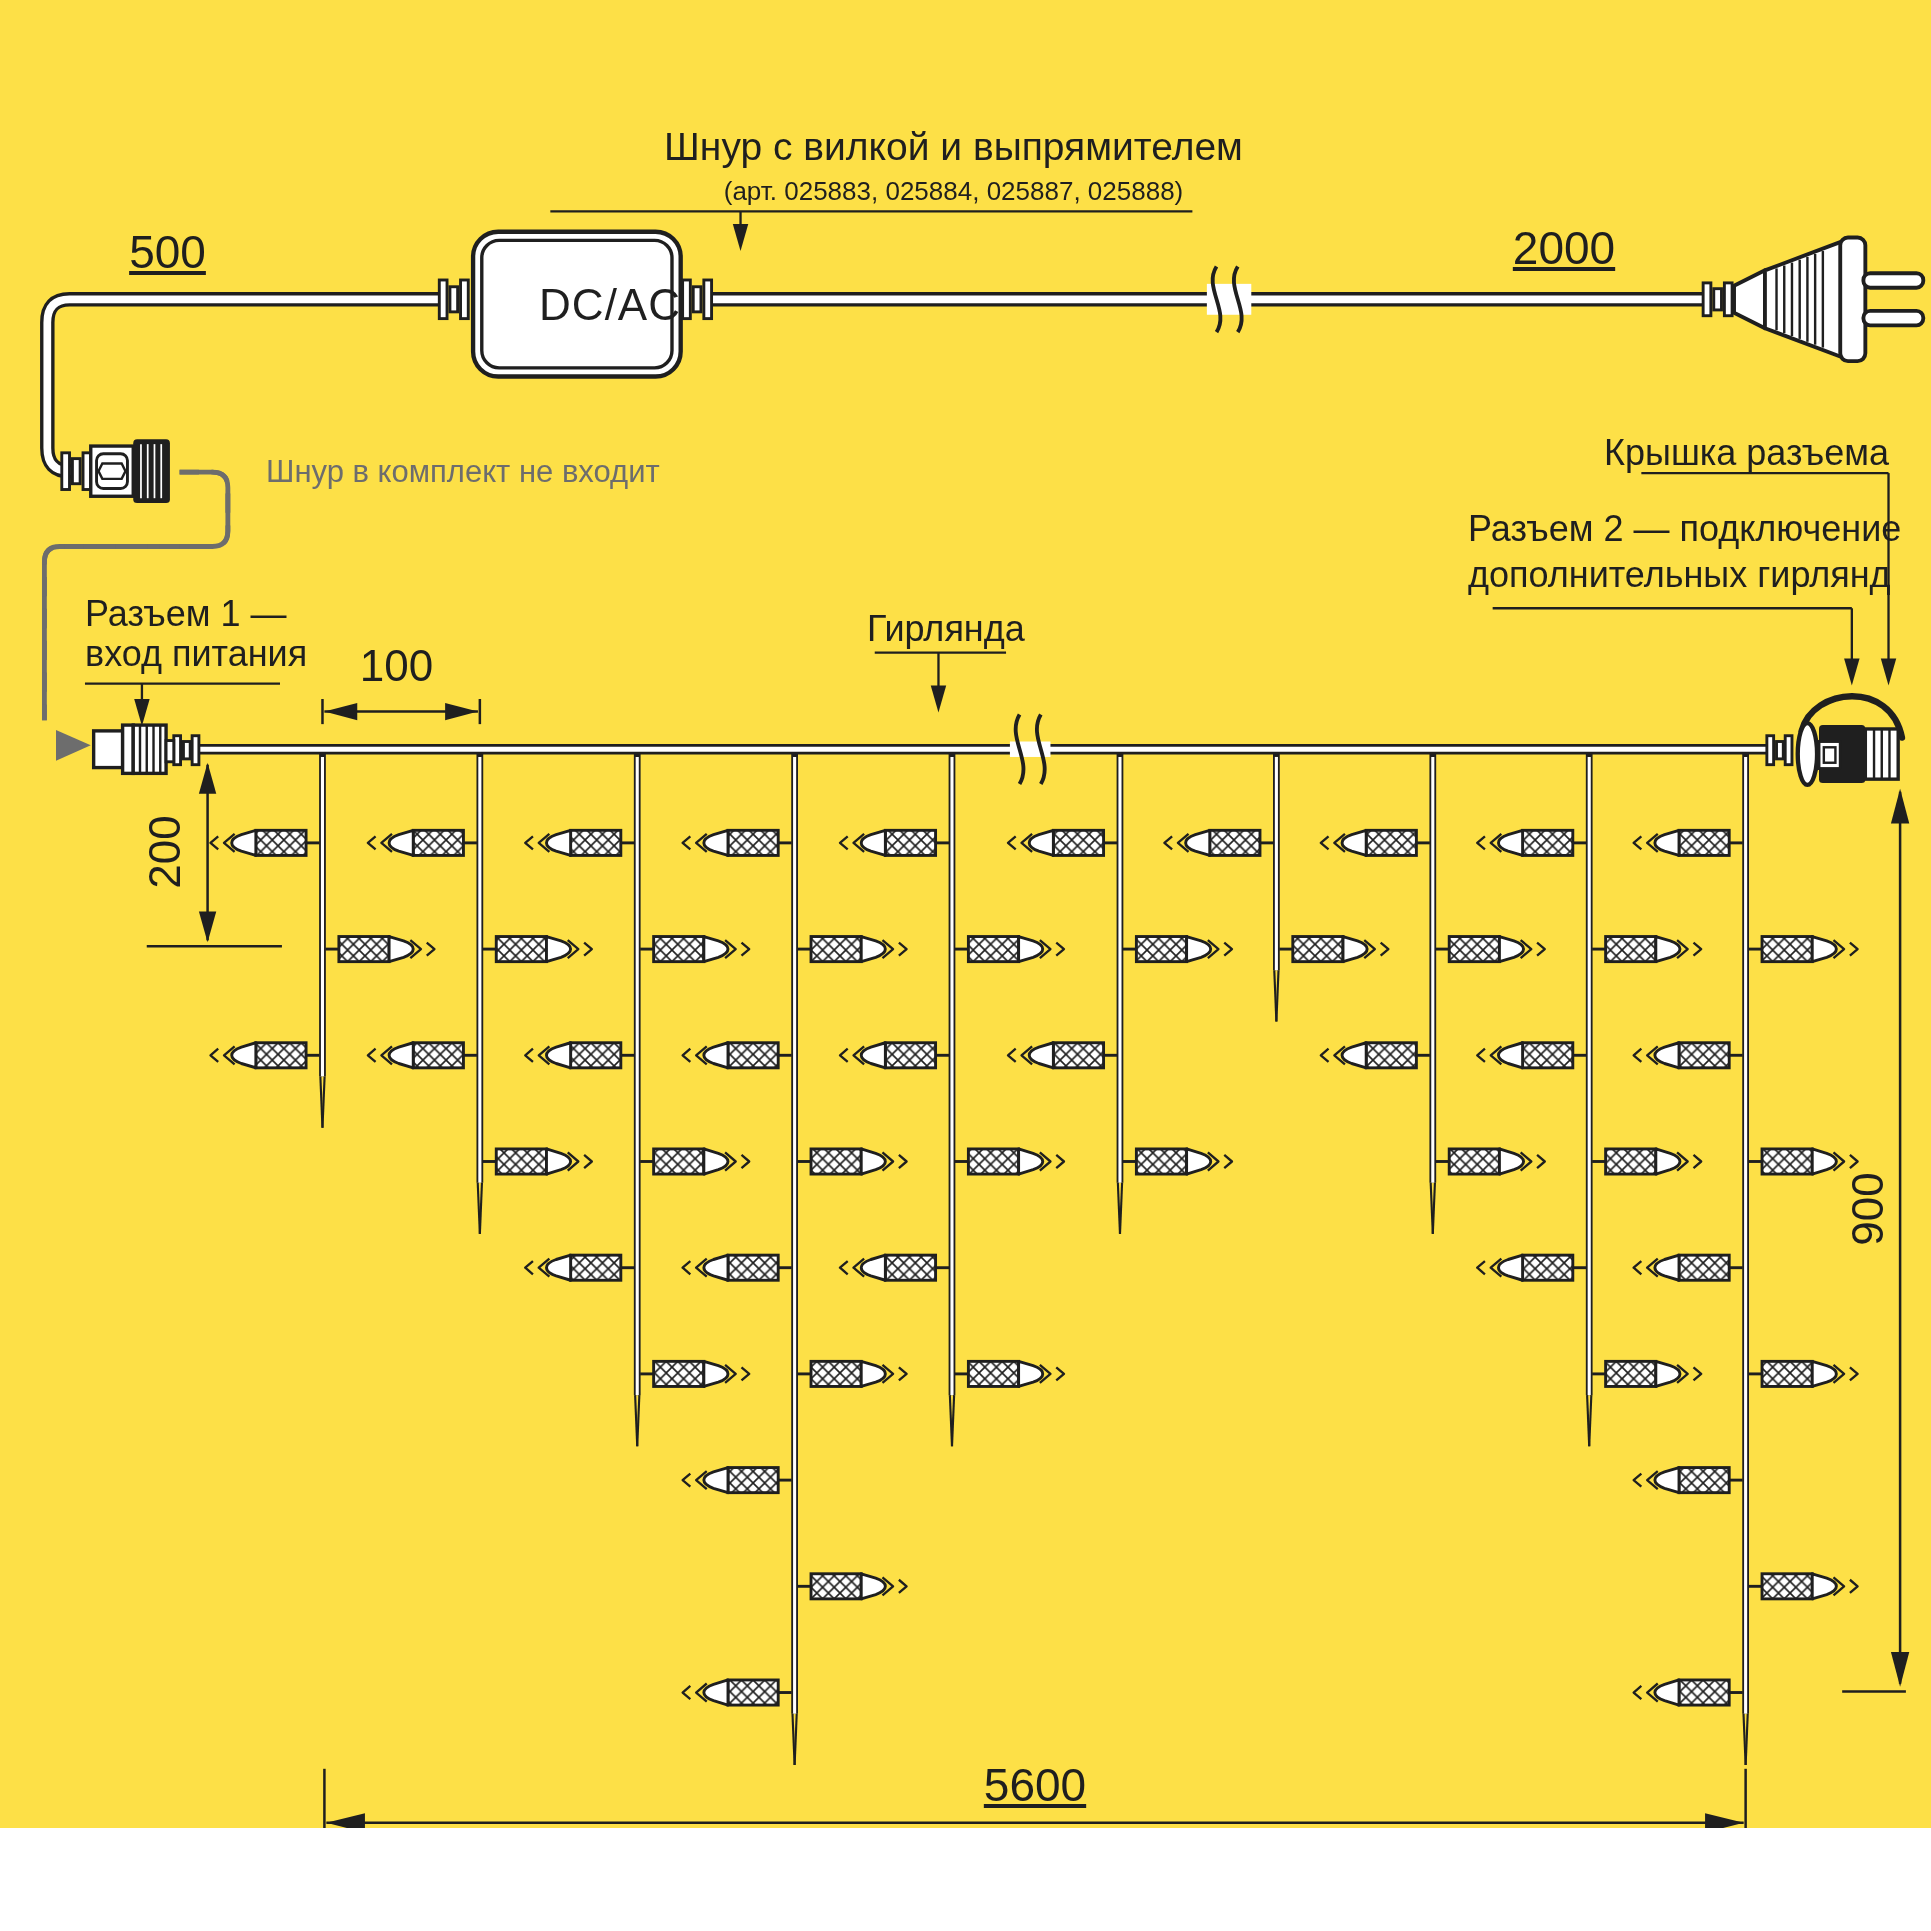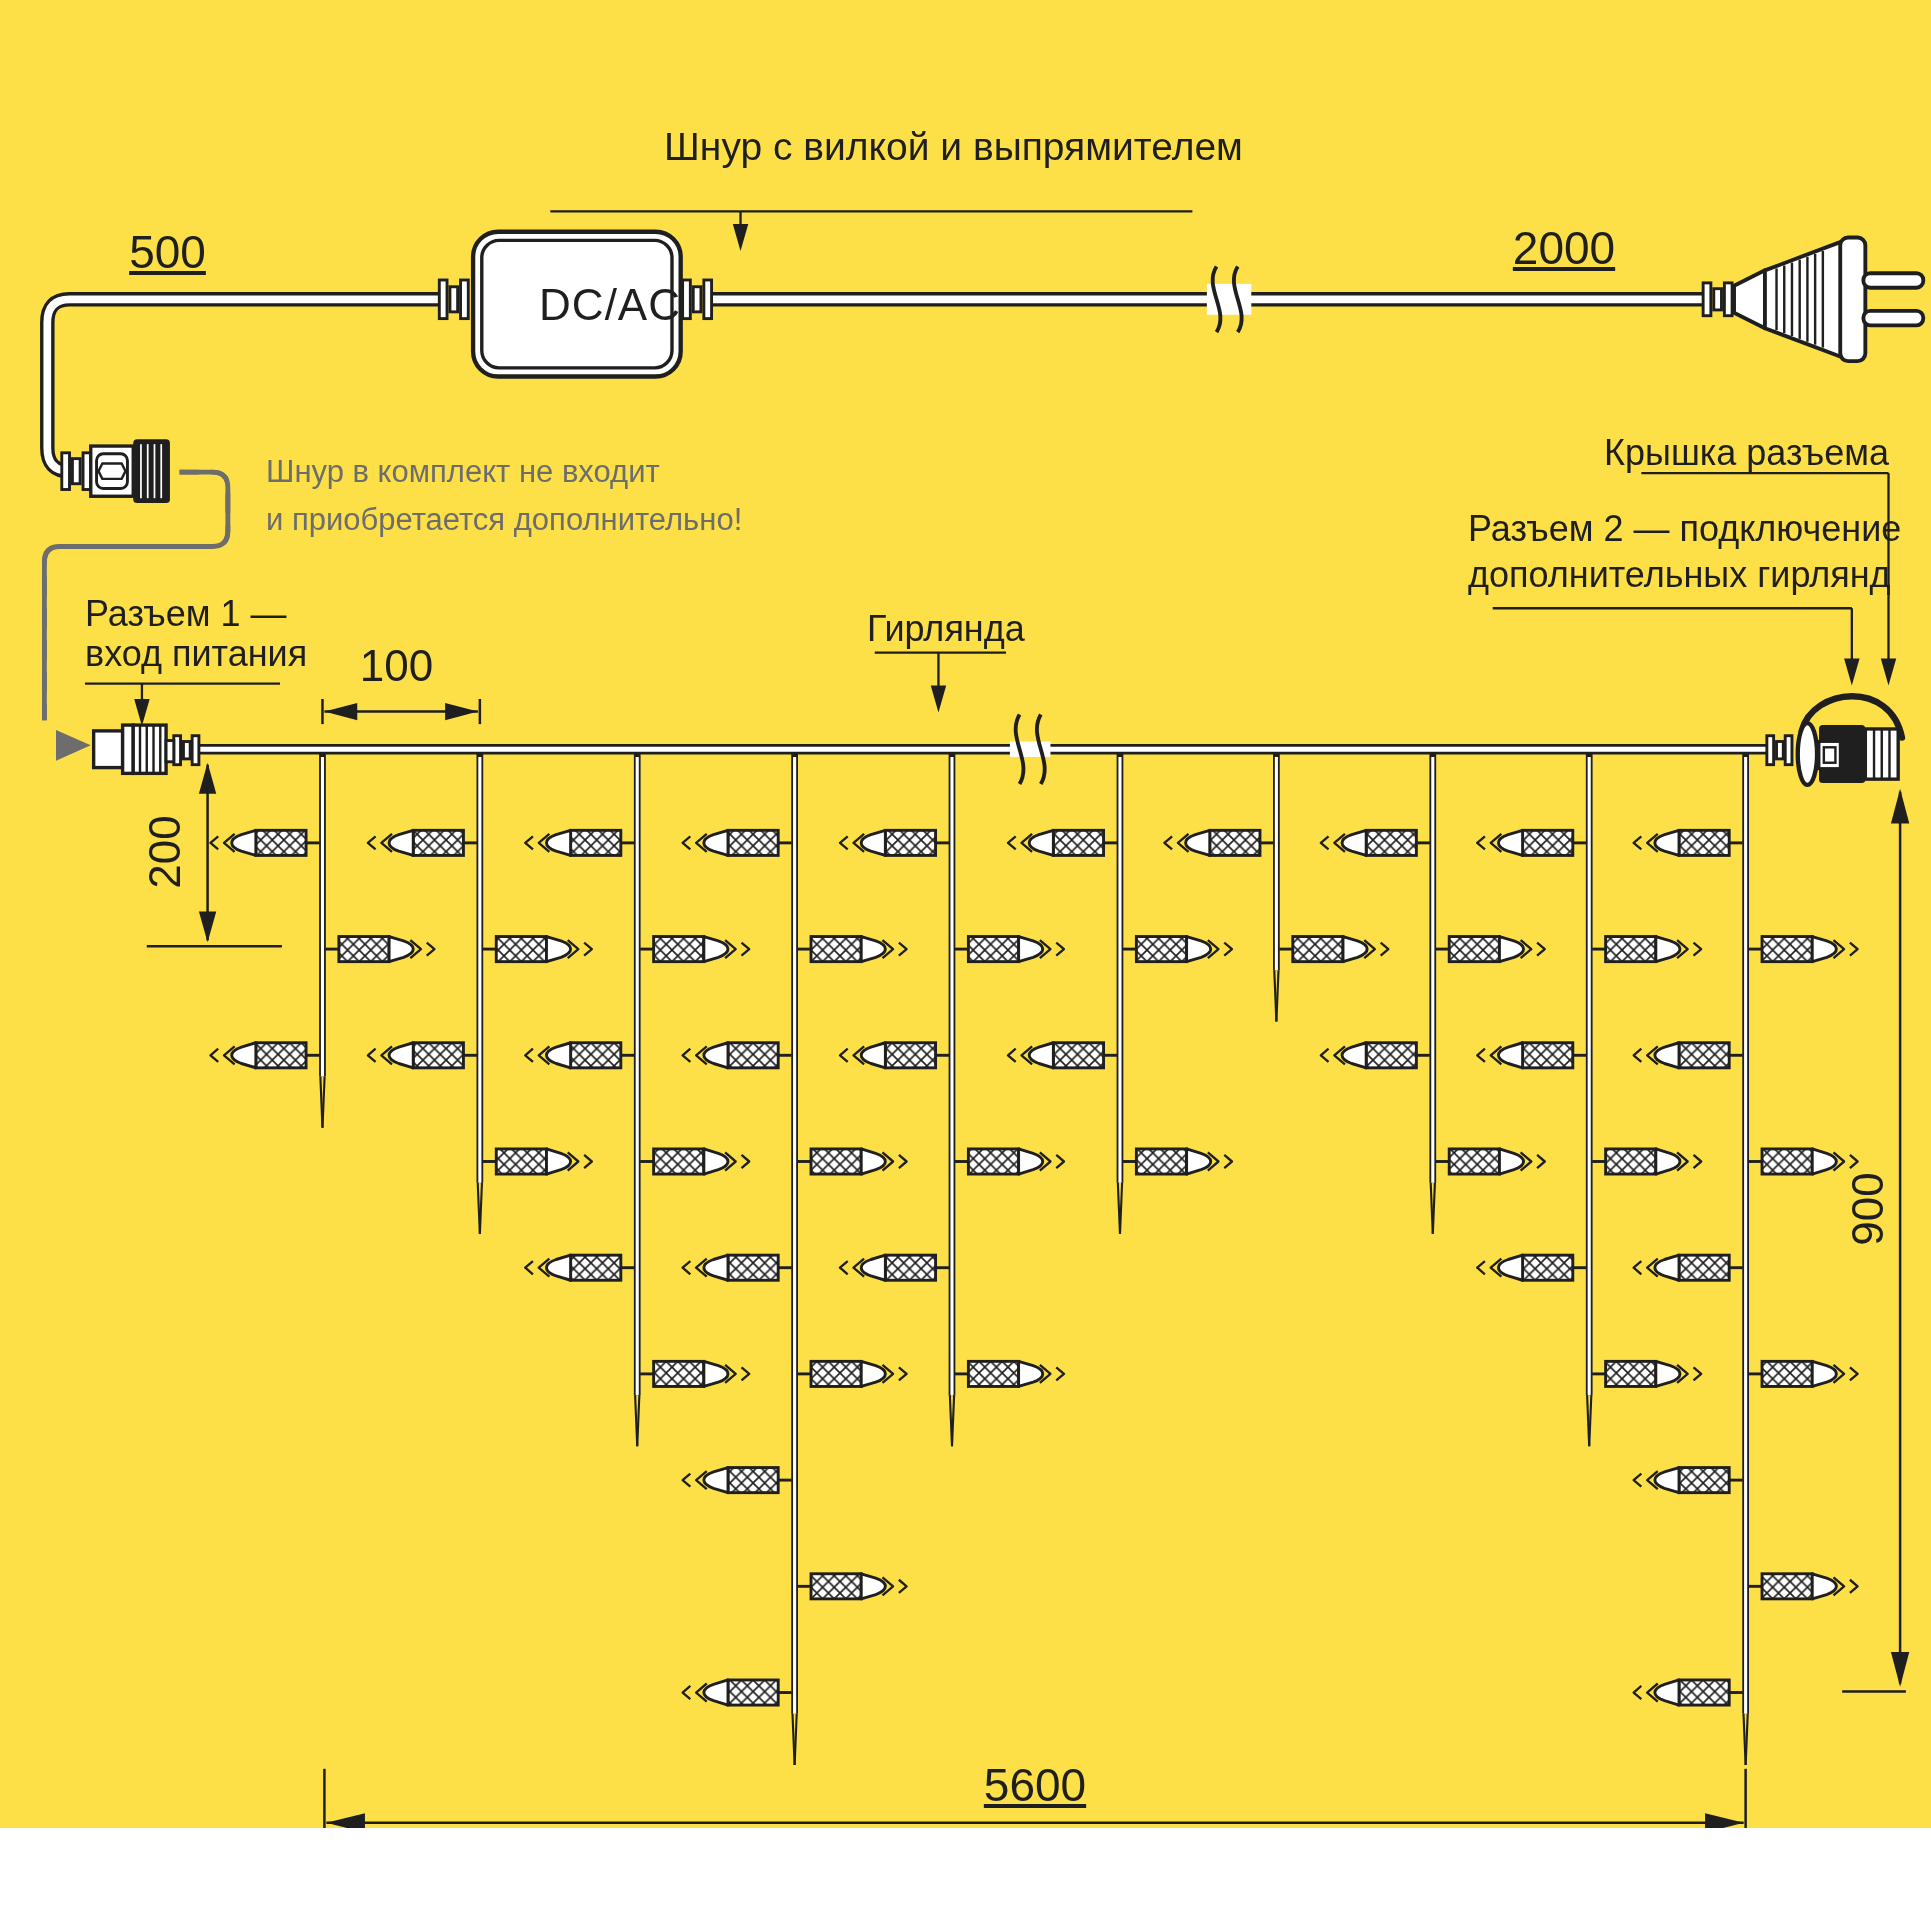--- a/index.html
+++ b/index.html
@@ -487,28 +487,28 @@
       <polygon points="1968,1747 1958.5,1711 1977.5,1711" fill="#1f1f1f"></polygon>
       <line x1="1908" y1="1752" x2="1974" y2="1752" stroke="#1f1f1f" stroke-width="2.6"></line>
       <line x1="336" y1="1832" x2="336" y2="1922" stroke="#1f1f1f" stroke-width="2.6"></line>
       <line x1="1808" y1="1832" x2="1808" y2="1922" stroke="#1f1f1f" stroke-width="2.6"></line>
       <line x1="338" y1="1888" x2="1806" y2="1888" stroke="#1f1f1f" stroke-width="2.6"></line>
       <polygon points="338,1888 378,1878 378,1898" fill="#1f1f1f"></polygon>
       <polygon points="1806,1888 1766,1878 1766,1898" fill="#1f1f1f"></polygon>
     </svg>
 
   <div class="lbl title c" style="left:548px;top:127px;width:811px;">Шнур с вилкой и выпрямителем</div>
+  <div class="lbl subtitle c" style="left:548px;top:178px;width:811px;">(арт. 025883, 025884, 025887, 025888)</div>
 
   <div class="lbl dcac c" style="left:473px;top:282px;width:208px;">DC/AC</div>
 
   <div class="lbl dim c" style="left:100px;top:228px;width:135px;">500</div>
   <div class="lbl dim c" style="left:1477px;top:224px;width:174px;">2000</div>
 
   <div class="lbl note" style="left:266px;top:456px;">Шнур в комплект не входит</div>
-  <div class="lbl note" style="left:266px;top:504px;">и приобретается дополнительно!</div>
 
   <div class="lbl callout" style="left:85px;top:595px;">Разъем 1 —</div>
   <div class="lbl callout" style="left:85px;top:635px;">вход питания</div>
 
   <div class="lbl callout c" style="left:867px;top:610px;width:145px;">Гирлянда</div>
 
   <div class="lbl callout r" style="left:1599px;top:434px;width:290px;">Крышка разъема</div>
   <div class="lbl callout r" style="left:1468px;top:510px;width:384px;">Разъем 2 — подключение</div>
   <div class="lbl callout r" style="left:1468px;top:556px;width:384px;">дополнительных гирлянд</div>
 

